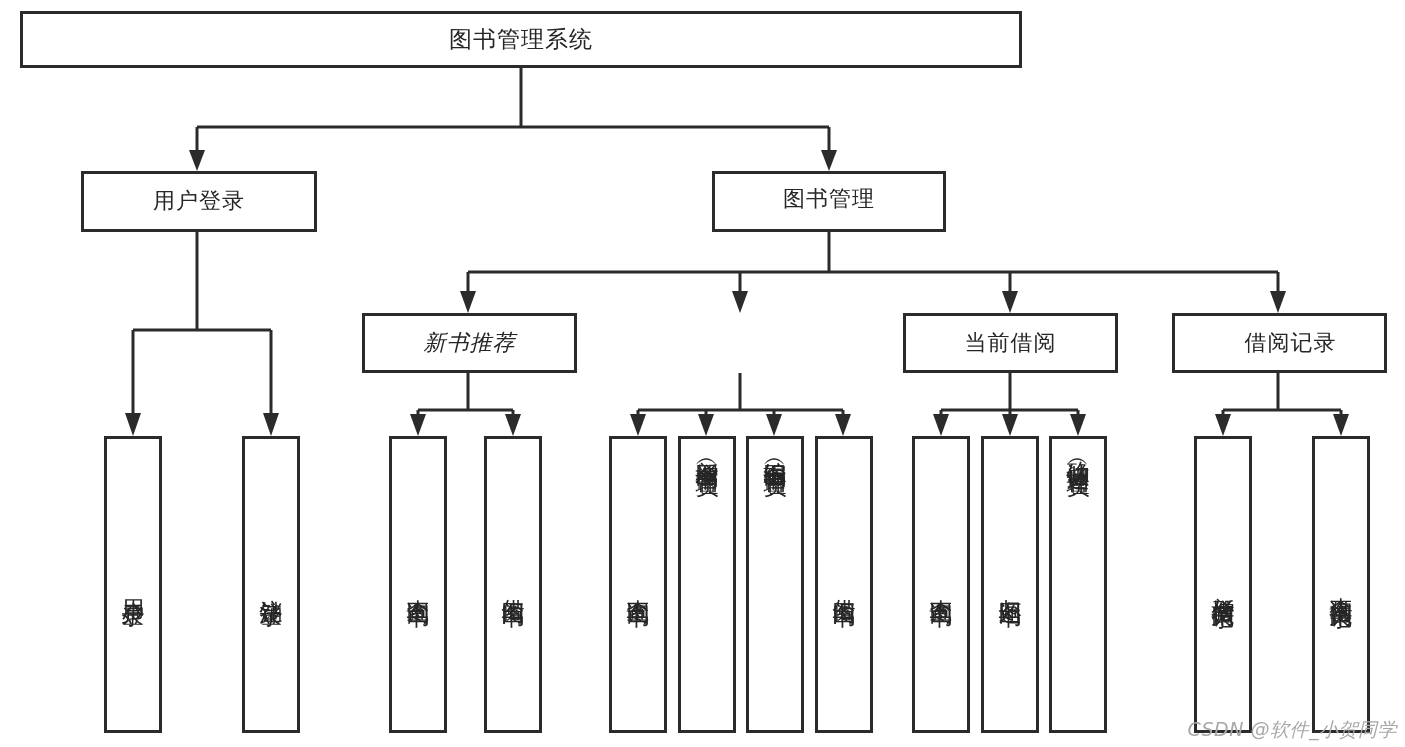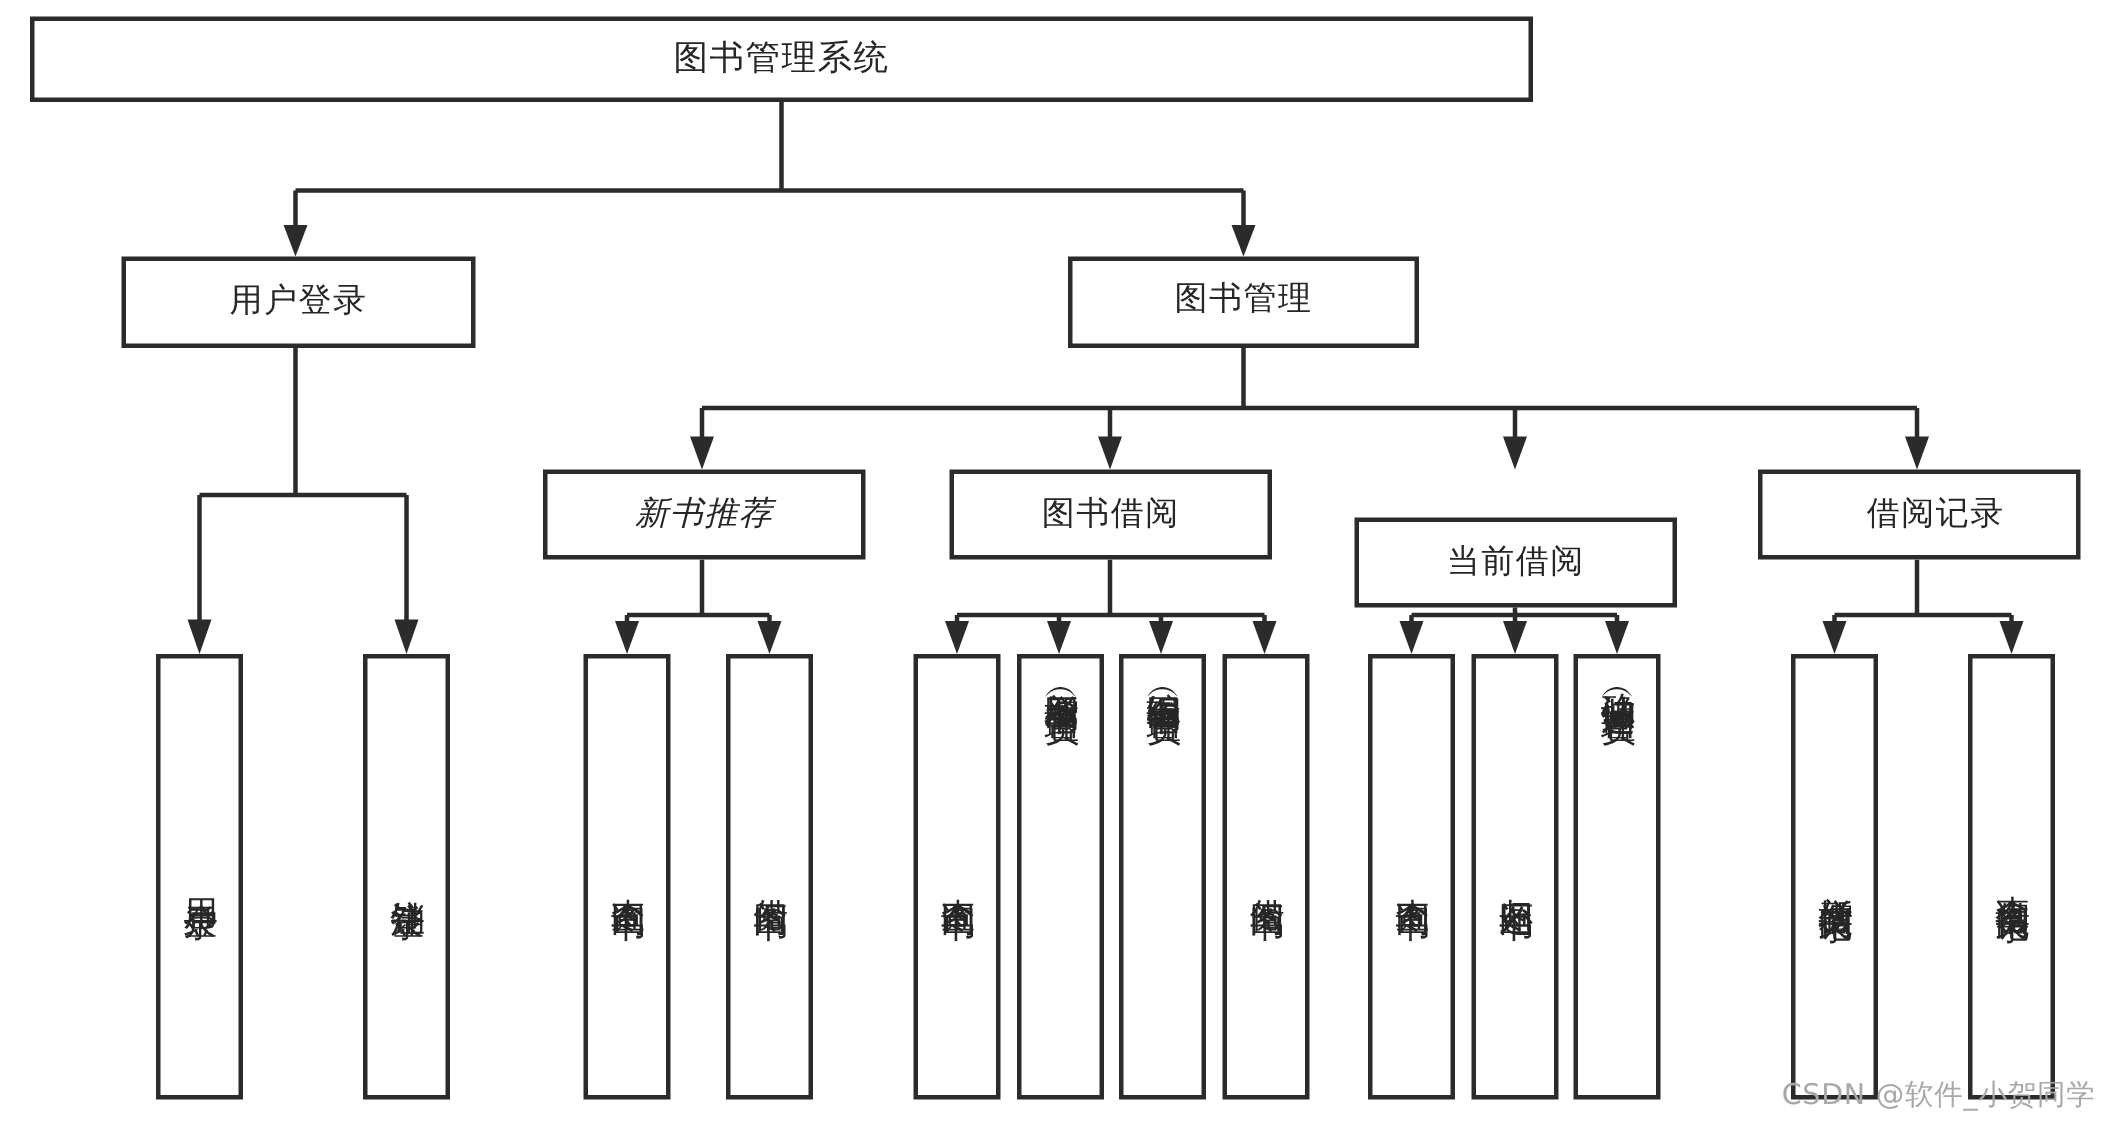--- a/index.html
+++ b/index.html
@@ -80,20 +80,21 @@
   
   #watermark {
     position: absolute;
     right: 8px;
     bottom: 4px;
     font-size: 19px;
     color: #a8a8a8;
     letter-spacing: 0.5px;
     white-space: nowrap;
     user-select: none;
+    font-style: italic;
   }
 </style>
 </head>
 <body>
 
 <div id="canvas">
 
   <svg id="wires" viewBox="0 0 1405 747" xmlns="http://www.w3.org/2000/svg">
 
     <path class="wire" d="M521,68 L521,127"></path>
@@ -165,25 +166,22 @@
   </div>
 
   <div class="node horiz" style="left:712px; top:171px; width:234px; height:61px;font-family:Liberation Mono, monospace;">
     <span>图书管理</span>
   </div>
 
   <div class="node horiz" style="left:362px; top:313px; width:215px; height:60px;font-style:italic;">
     <span>新书推荐</span>
   </div>
 
-  <div class="node horiz" style="left:633px; top:313px; width:215px; height:60px;">
-    <span>图书借阅</span>
-  </div>
-
-  <div class="node horiz" style="left:903px; top:313px; width:215px; height:60px;margin-top:32px;">
+
+  <div class="node horiz" style="left:903px; top:313px; width:215px; height:60px;">
     <span>当前借阅</span>
   </div>
 
   <div class="node horiz" style="left:1172px; top:313px; width:215px; height:60px;padding-left:22px;">
     <span>借阅记录</span>
   </div>
 
   <div class="node vert centered" style="left:104px; top:436px; width:58px; height:297px;">
     <span class="vtext">用户登录</span>
   </div>

